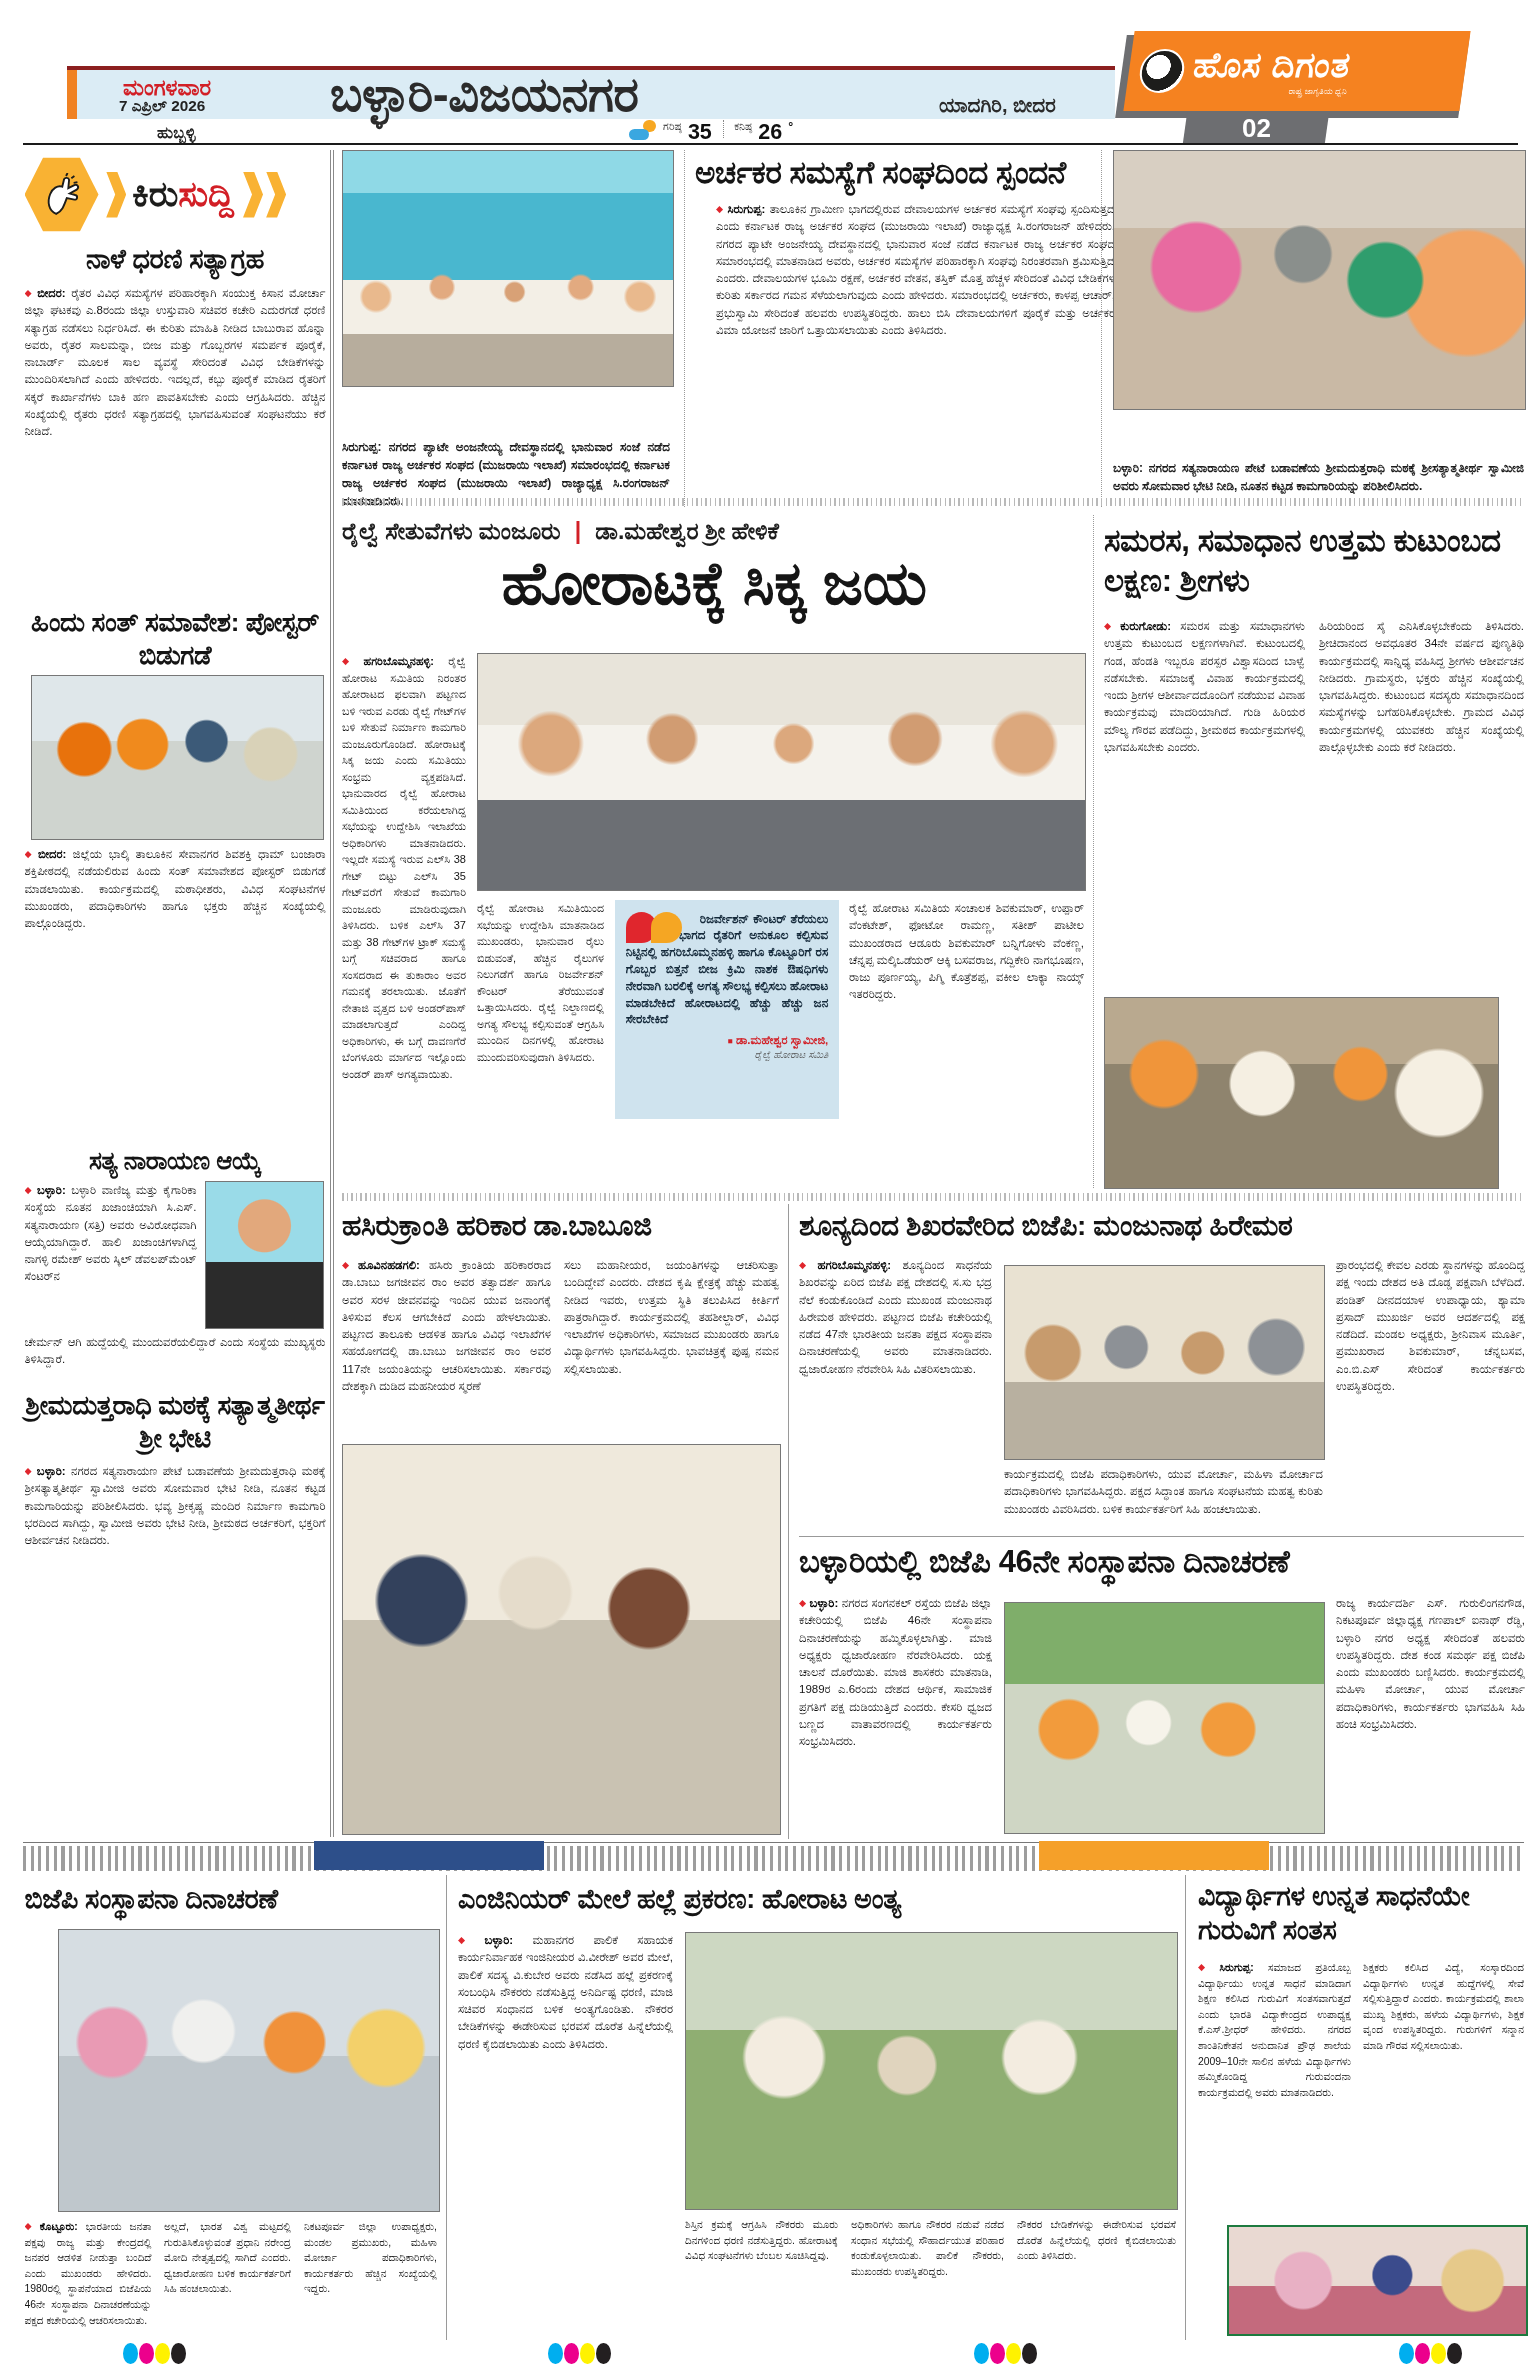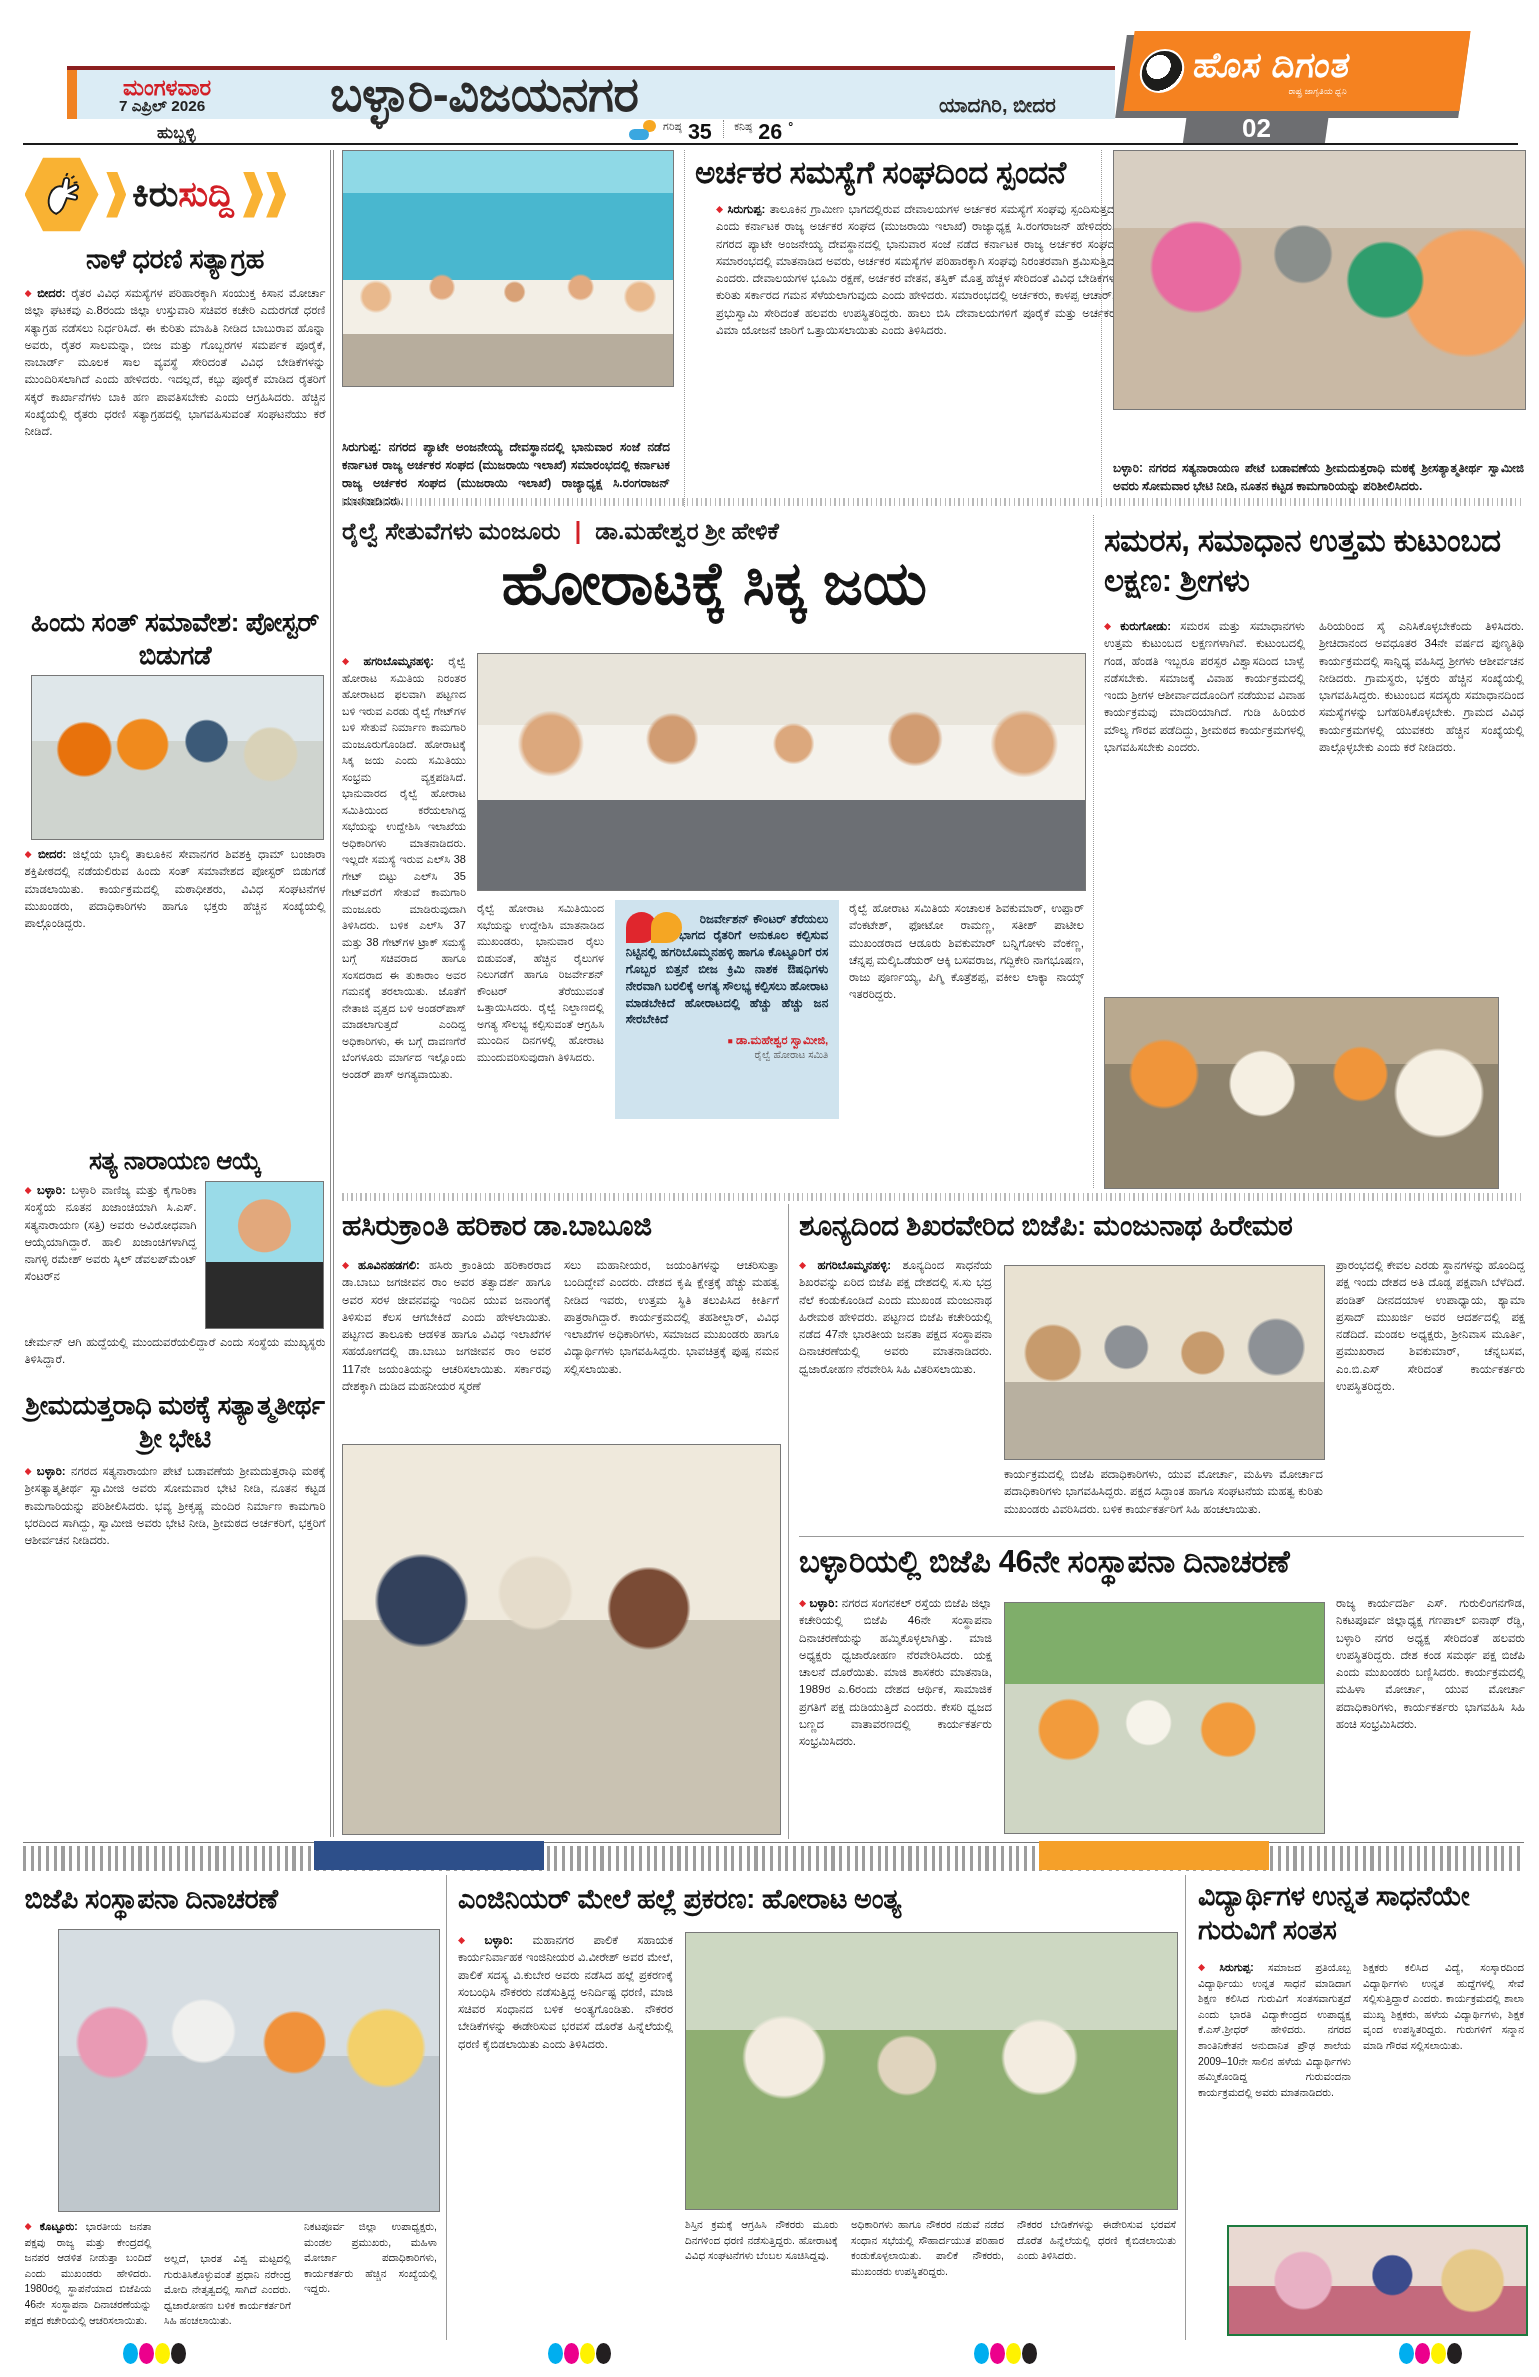--- a/index.html
+++ b/index.html
@@ -211,21 +211,21 @@
 
 <div class="abs" style="left:615px;top:900px;width:224px;height:219px;background:#cfe3ee;padding:10.7px;box-sizing:border-box;">
   <span style="position:absolute;left:10.7px;top:12.3px;">
     <span class="qmark" style="width:31px;height:31px;background:#e0262d;"></span>
     <span class="qmark" style="width:31px;height:31px;background:#f5a623;margin-left:-9.2px;"></span>
   </span>
   <div style="font-size:12px;font-weight:bold;line-height:1.4;color:#14293a;text-indent:74px;text-align:justify;">ರಿಜರ್ವೇಶನ್ ಕೌಂಟರ್ ತೆರೆಯಲು ಹಾಗೂ ಈ ಭಾಗದ ರೈತರಿಗೆ ಅನುಕೂಲ ಕಲ್ಪಿಸುವ ನಿಟ್ಟಿನಲ್ಲಿ ಹಗರಿಬೊಮ್ಮನಹಳ್ಳಿ ಹಾಗೂ ಕೊಟ್ಟೂರಿಗೆ ರಸ ಗೊಬ್ಬರ ಬಿತ್ತನೆ ಬೀಜ ಕ್ರಿಮಿ ನಾಶಕ ಔಷಧಿಗಳು ನೇರವಾಗಿ ಬರಲಿಕ್ಕೆ ಅಗತ್ಯ ಸೌಲಭ್ಯ ಕಲ್ಪಿಸಲು ಹೋರಾಟ ಮಾಡಬೇಕಿದೆ ಹೋರಾಟದಲ್ಲಿ ಹೆಚ್ಚು ಹೆಚ್ಚು ಜನ ಸೇರಬೇಕಿದೆ</div>
   <div style="text-align:right;margin-top:4.6px;">
     <span style="color:#d21f26;font-size:8.4px;">■</span>
     <span style="color:#d21f26;font-weight:bold;font-size:11.5px;">ಡಾ.ಮಹೇಶ್ವರ ಸ್ವಾಮೀಜಿ,</span><br>
-    <span style="color:#555;font-size:10px;">ರೈಲ್ವೆ ಹೋರಾಟ ಸಮಿತಿ</span>
+    <span style="color:#555;font-size:10px;font-style:italic;">ರೈಲ್ವೆ ಹೋರಾಟ ಸಮಿತಿ</span>
   </div>
 </div>
 
 <div class="abs bd" style="left:849px;top:900px;width:235px;height:287px;">ರೈಲ್ವೆ ಹೋರಾಟ ಸಮಿತಿಯ ಸಂಚಾಲಕ ಶಿವಕುಮಾರ್, ಉಪ್ಪಾರ್ ವೆಂಕಟೇಶ್, ಫೋಟೋ ರಾಮಣ್ಣ, ಸತೀಶ್ ಪಾಟೀಲ ಮುಖಂಡರಾದ ಆಡೂರು ಶಿವಕುಮಾರ್ ಬನ್ನಿಗೋಳು ವೆಂಕಣ್ಣ, ಚೆನ್ನಪ್ಪ ಮಲ್ಕಿಒಡೆಯರ್ ಆಕ್ಕಿ ಬಸವರಾಜ, ಗದ್ದಿಕೇರಿ ನಾಗಭೂಷಣ, ರಾಜು ಪೂರ್ಣಯ್ಯ, ಪಿಗ್ಮಿ ಕೊತ್ರೆಶಪ್ಪ, ವಕೀಲ ಲಾಕ್ಯಾ ನಾಯ್ಕ್ ಇತರರಿದ್ದರು.</div>
 
 <div class="abs vdot" style="left:1093px;top:515px;height:673px;"></div>
 <div class="abs hl" style="left:1104px;top:521px;width:420px;font-size:31px;line-height:1.3;">ಸಮರಸ, ಸಮಾಧಾನ ಉತ್ತಮ ಕುಟುಂಬದ ಲಕ್ಷಣ: ಶ್ರೀಗಳು</div>
 <div class="abs bd" style="left:1104px;top:618px;width:201px;height:373px;">
   <span class="diamond">◆</span><span class="dl">ಕುರುಗೋಡು:</span>
   <span>ಸಮರಸ ಮತ್ತು ಸಮಾಧಾನಗಳು ಉತ್ತಮ ಕುಟುಂಬದ ಲಕ್ಷಣಗಳಾಗಿವೆ. ಕುಟುಂಬದಲ್ಲಿ ಗಂಡ, ಹೆಂಡತಿ ಇಬ್ಬರೂ ಪರಸ್ಪರ ವಿಶ್ವಾಸದಿಂದ ಬಾಳ್ವೆ ನಡೆಸಬೇಕು. ಸಮಾಜಕ್ಕೆ ವಿವಾಹ ಕಾರ್ಯಕ್ರಮದಲ್ಲಿ ಇಂದು ಶ್ರೀಗಳ ಆಶೀರ್ವಾದದೊಂದಿಗೆ ನಡೆಯುವ ವಿವಾಹ ಕಾರ್ಯಕ್ರಮವು ಮಾದರಿಯಾಗಿದೆ. ಗುಡಿ ಹಿರಿಯರ ಮೌಲ್ಯ ಗೌರವ ಪಡೆದಿದ್ದು, ಶ್ರೀಮಠದ ಕಾರ್ಯಕ್ರಮಗಳಲ್ಲಿ ಭಾಗವಹಿಸಬೇಕು ಎಂದರು.</span>
@@ -269,21 +269,21 @@
   <span class="abs" style="left:291px;top:-4.6px;width:230px;height:29px;background:#2d4f8a;"></span>
   <span class="abs" style="left:1016px;top:-4.6px;width:230px;height:29px;background:#f5a029;"></span>
 </div>
 
 <div class="abs hl" style="left:24.5px;top:1884px;width:414px;font-size:27px;">ಬಿಜೆಪಿ ಸಂಸ್ಥಾಪನಾ ದಿನಾಚರಣೆ</div>
 <div class="abs ph" id="ph-b1" style="left:58px;top:1929px;width:380px;height:281px;"></div>
 <div class="abs bd" style="left:24.5px;top:2219px;width:127px;height:121px;font-size:10.4px;">
   <span class="diamond">◆</span><span class="dl">ಕೊಟ್ಟೂರು:</span>
   <span>ಭಾರತೀಯ ಜನತಾ ಪಕ್ಷವು ರಾಜ್ಯ ಮತ್ತು ಕೇಂದ್ರದಲ್ಲಿ ಜನಪರ ಆಡಳಿತ ನೀಡುತ್ತಾ ಬಂದಿದೆ ಎಂದು ಮುಖಂಡರು ಹೇಳಿದರು. 1980ರಲ್ಲಿ ಸ್ಥಾಪನೆಯಾದ ಬಿಜೆಪಿಯ 46ನೇ ಸಂಸ್ಥಾಪನಾ ದಿನಾಚರಣೆಯನ್ನು ಪಕ್ಷದ ಕಚೇರಿಯಲ್ಲಿ ಆಚರಿಸಲಾಯಿತು.</span>
 </div>
-<div class="abs bd" style="left:164px;top:2219px;width:127px;height:121px;font-size:10.4px;margin-top:32px;">ಅಲ್ಲದೆ, ಭಾರತ ವಿಶ್ವ ಮಟ್ಟದಲ್ಲಿ ಗುರುತಿಸಿಕೊಳ್ಳುವಂತೆ ಪ್ರಧಾನಿ ನರೇಂದ್ರ ಮೋದಿ ನೇತೃತ್ವದಲ್ಲಿ ಸಾಗಿದೆ ಎಂದರು. ಧ್ವಜಾರೋಹಣ ಬಳಿಕ ಕಾರ್ಯಕರ್ತರಿಗೆ ಸಿಹಿ ಹಂಚಲಾಯಿತು.</div>
+<div class="abs bd" style="left:164px;top:2219px;width:127px;height:121px;font-size:10.4px;">ಅಲ್ಲದೆ, ಭಾರತ ವಿಶ್ವ ಮಟ್ಟದಲ್ಲಿ ಗುರುತಿಸಿಕೊಳ್ಳುವಂತೆ ಪ್ರಧಾನಿ ನರೇಂದ್ರ ಮೋದಿ ನೇತೃತ್ವದಲ್ಲಿ ಸಾಗಿದೆ ಎಂದರು. ಧ್ವಜಾರೋಹಣ ಬಳಿಕ ಕಾರ್ಯಕರ್ತರಿಗೆ ಸಿಹಿ ಹಂಚಲಾಯಿತು.</div>
 <div class="abs bd" style="left:304px;top:2219px;width:133px;height:121px;font-size:10.4px;">ನಿಕಟಪೂರ್ವ ಜಿಲ್ಲಾ ಉಪಾಧ್ಯಕ್ಷರು, ಮಂಡಲ ಪ್ರಮುಖರು, ಮಹಿಳಾ ಮೋರ್ಚಾ ಪದಾಧಿಕಾರಿಗಳು, ಕಾರ್ಯಕರ್ತರು ಹೆಚ್ಚಿನ ಸಂಖ್ಯೆಯಲ್ಲಿ ಇದ್ದರು.</div>
 
 <div class="abs vsolid" style="left:446px;top:1875px;height:465px;"></div>
 
 <div class="abs hl" style="left:458px;top:1884px;width:718px;font-size:27px;">ಎಂಜಿನಿಯರ್ ಮೇಲೆ ಹಲ್ಲೆ ಪ್ರಕರಣ: ಹೋರಾಟ ಅಂತ್ಯ</div>
 <div class="abs bd" style="left:458px;top:1932px;width:215px;height:408px;">
   <span class="diamond">◆</span><span class="dl">ಬಳ್ಳಾರಿ:</span>
   <span>ಮಹಾನಗರ ಪಾಲಿಕೆ ಸಹಾಯಕ ಕಾರ್ಯನಿರ್ವಾಹಕ ಇಂಜಿನೀಯರ ವಿ.ವೀರೇಶ್ ಅವರ ಮೇಲೆ, ಪಾಲಿಕೆ ಸದಸ್ಯ ವಿ.ಕುಬೇರ ಅವರು ನಡೆಸಿದ ಹಲ್ಲೆ ಪ್ರಕರಣಕ್ಕೆ ಸಂಬಂಧಿಸಿ ನೌಕರರು ನಡೆಸುತ್ತಿದ್ದ ಅನಿರ್ದಿಷ್ಟ ಧರಣಿ, ಮಾಜಿ ಸಚಿವರ ಸಂಧಾನದ ಬಳಿಕ ಅಂತ್ಯಗೊಂಡಿತು.</span>
   <span>ನೌಕರರ ಬೇಡಿಕೆಗಳನ್ನು ಈಡೇರಿಸುವ ಭರವಸೆ ದೊರೆತ ಹಿನ್ನೆಲೆಯಲ್ಲಿ ಧರಣಿ ಕೈಬಿಡಲಾಯಿತು ಎಂದು ತಿಳಿಸಿದರು.</span>
 </div>

